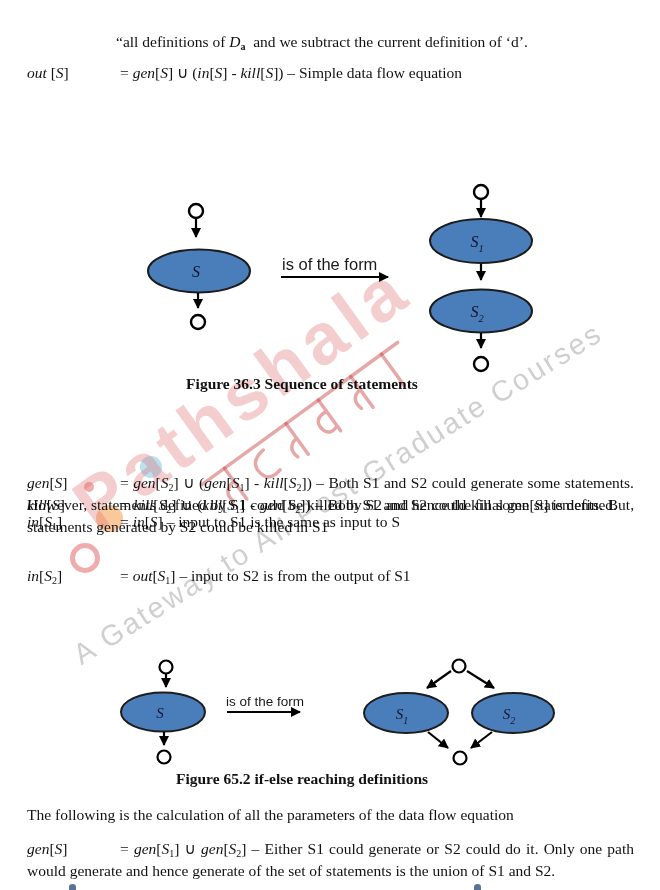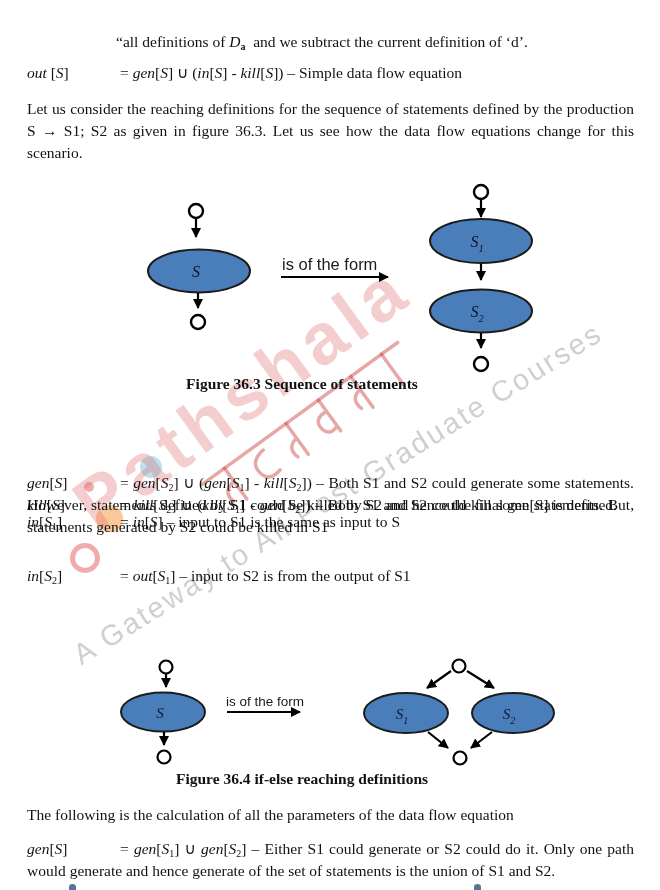--- a/index.html
+++ b/index.html
@@ -46,21 +46,20 @@
       <path d="M226,14 V52"></path>
     </g>
   </svg>
 
   <div class="abs wm wm-tag" style="left:76px;top:640px;">A Gateway to All Post Graduate Courses</div>
 
   <div class="abs txt" style="left:116px;top:31px;width:520px;z-index:1;">“all definitions of <i>D</i><sub><b>a</b></sub>&nbsp; and we subtract the current definition of ‘d’.</div>
 
   <div class="abs txt" style="left:27px;top:62px;width:607px;z-index:1;"><span class="eqlabel"><i>out</i> [<i>S</i>]</span><span>= <i>gen</i>[<i>S</i>] ∪ (<i>in</i>[<i>S</i>] - <i>kill</i>[<i>S</i>]) – Simple data flow equation</span></div>
 
-  <div class="abs txt just" style="left:27px;top:98px;width:607px;z-index:1;">Let us consider the reaching definitions for the sequence of statements defined by the production S <b>→</b> S1; S2 as given in figure 36.3. Let us see how the data flow equations change for this scenario.</div>
 
   <svg class="abs" style="left:0;top:180px;z-index:1;" width="660" height="198" viewBox="0 0 660 198">
     <defs>
       <marker id="ah1" markerUnits="userSpaceOnUse" markerWidth="12" markerHeight="11" refX="9" refY="5" orient="auto">
         <path d="M0,0 L10,5 L0,10 z" fill="#000"></path>
       </marker>
     </defs>
 
     <circle cx="196" cy="31" r="7" fill="#fff" stroke="#000" stroke-width="2.4"></circle>
     <line x1="196" y1="38.5" x2="196" y2="57" stroke="#000" stroke-width="2.2" marker-end="url(#ah1)"></line>
@@ -117,21 +116,21 @@
     <line x1="467" y1="19" x2="494" y2="36" stroke="#000" stroke-width="2.2" marker-end="url(#ah2)"></line>
     <ellipse cx="406" cy="61" rx="42" ry="20" fill="#4a7ebb" stroke="#1c1c1c" stroke-width="2"></ellipse>
     <text x="402" y="67" font-size="15" font-style="italic" fill="#14142e" text-anchor="middle"><tspan>S</tspan><tspan dy="4.5" font-size="10">1</tspan></text>
     <ellipse cx="513" cy="61" rx="41" ry="20" fill="#4a7ebb" stroke="#1c1c1c" stroke-width="2"></ellipse>
     <text x="509" y="67" font-size="15" font-style="italic" fill="#14142e" text-anchor="middle"><tspan>S</tspan><tspan dy="4.5" font-size="10">2</tspan></text>
     <line x1="428" y1="80" x2="448" y2="96" stroke="#000" stroke-width="2.2" marker-end="url(#ah2)"></line>
     <line x1="492" y1="80" x2="471" y2="96" stroke="#000" stroke-width="2.2" marker-end="url(#ah2)"></line>
     <circle cx="460" cy="106" r="6.5" fill="#fff" stroke="#000" stroke-width="2.2"></circle>
   </svg>
 
-  <div class="abs caption" style="left:0;top:770px;z-index:1;">Figure 36.4 if-else reaching definitions</div>
+  <div class="abs caption" style="left:0;top:770px;z-index:1;">Figure 65.2 if-else reaching definitions</div>
 
   <div class="abs txt" style="left:27px;top:804px;width:607px;z-index:1;">The following is the calculation of all the parameters of the data flow equation</div>
 
   <div class="abs txt just" style="left:27px;top:838px;width:607px;z-index:1;"><span class="eqlabel"><i>gen</i>[<i>S</i>]</span><span>= <i>gen</i>[<i>S</i><sub>1</sub>] ∪ <i>gen</i>[<i>S</i><sub>2</sub>] – Either S1 could generate or S2 could do it. Only one path would generate and hence generate of the set of statements is the union of S1 and S2.</span></div>
 
   <div class="abs speck" style="left:69px;top:884px;z-index:1;"></div>
   <div class="abs speck" style="left:474px;top:884px;z-index:1;"></div>
 
 </div>
 

